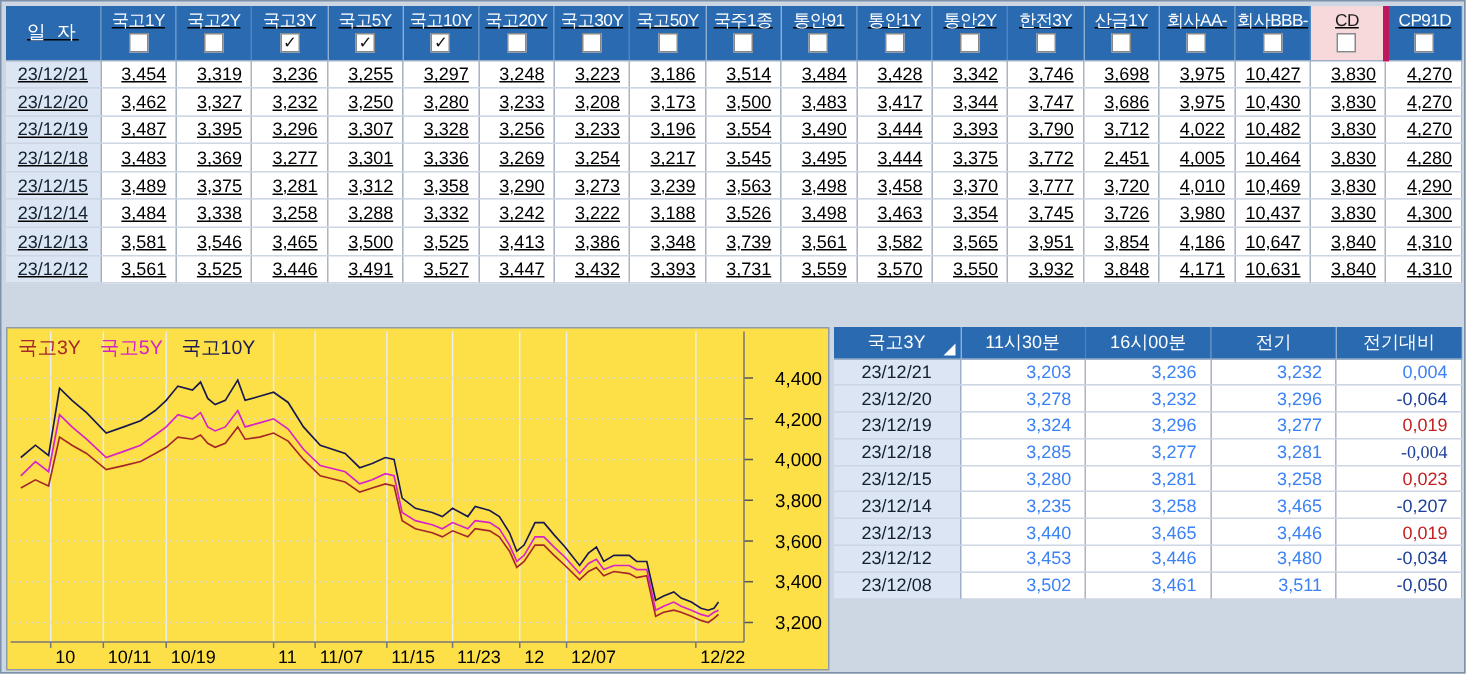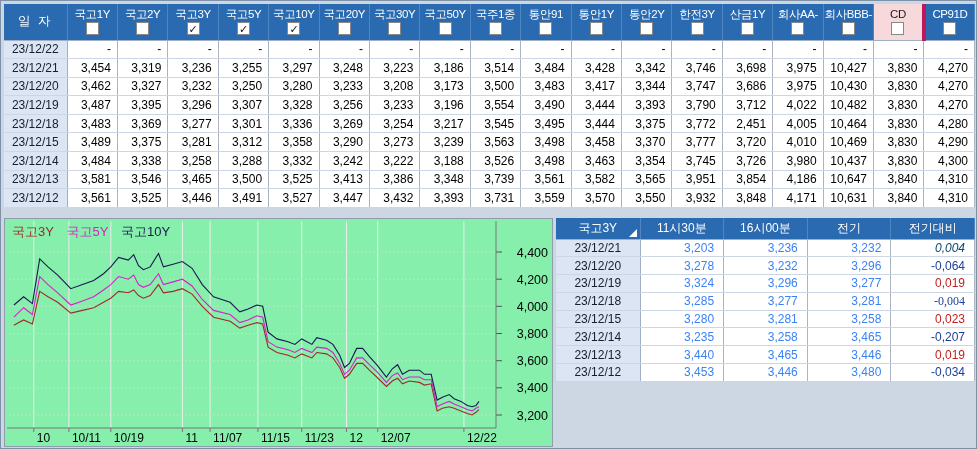--- a/index.html
+++ b/index.html
@@ -4,21 +4,21 @@
 <style>
   html,body{margin:0;padding:0;background:#9aa8b8;}
   *{box-sizing:border-box;}
   .screen{
     position:relative;width:977px;height:449px;
     background:#cdd7e3;border:1px solid #7d92a8;overflow:hidden;
     font-family:"Liberation Sans","DejaVu Sans",sans-serif;
     -webkit-font-smoothing:antialiased;
   }
   
-  .top-panel{position:absolute;left:3px;top:3px;width:971px;height:212px;overflow:hidden;}
+  .top-panel{position:absolute;left:3px;top:3px;width:971px;height:212px;overflow:hidden;text-decoration:underline;}
   table{border-collapse:collapse;table-layout:fixed;}
   .top-panel table{width:971px;}
   .top-panel th{
     background:#2a6ab0;color:#fff;font-size:11.5px;font-weight:normal;
     letter-spacing:-0.4px;white-space:nowrap;overflow:hidden;
     border-right:1px solid #4e86c2;border-bottom:1px solid #9fb0c6;
     height:36px;padding:0;vertical-align:middle;text-align:center;
   }
   .top-panel th.date-h{width:63px;font-size:12.5px;letter-spacing:2px;border-right:1px solid #4e86c2;}
   .top-panel th.cd-h{background:#f8d9db;color:#1a1a1a;border-right:4px solid #be185d;}
@@ -34,21 +34,21 @@
     padding:0 6px 0 0;height:18.6px;white-space:nowrap;
     border-right:1px solid #aab4c2;border-bottom:1px solid #ccd6e4;
   }
   .top-panel td.date{
     background:#dbe5f3;color:#14202e;text-align:center;padding:0;
     border-right:1px solid #9fb0c6;
   }
   
   .chart-panel{
     position:absolute;left:3px;top:217px;width:549px;height:229px;
-    background:#86efac;border:1px solid #8e9cac;
+    background:#fde047;border:1px solid #8e9cac;
   }
   .legend{position:absolute;left:7px;top:4px;font-size:13px;white-space:nowrap;z-index:2;}
   .legend span{margin-right:9px;}
   .chart-svg{position:absolute;left:0;top:0;}
   
   .detail-panel{position:absolute;left:555px;top:217px;width:419px;height:229px;overflow:hidden;}
   .detail-panel table{width:419px;}
   .detail-panel th{
     background:#2a6ab0;color:#fff;font-size:12px;font-weight:normal;
     height:21px;padding:0;text-align:center;position:relative;
@@ -150,41 +150,20 @@
               <div class="h-label">CD</div>
               <div class="h-check"><span class="cb"></span></div>
             </th>
             <th>
               <div class="h-label">CP91D</div>
               <div class="h-check"><span class="cb"></span></div>
             </th>
           </tr>
       </thead>
       <tbody id="topBody">
-          <tr>
-            <td class="date">23/12/22</td>
-            <td>-</td>
-            <td>-</td>
-            <td>-</td>
-            <td>-</td>
-            <td>-</td>
-            <td>-</td>
-            <td>-</td>
-            <td>-</td>
-            <td>-</td>
-            <td>-</td>
-            <td>-</td>
-            <td>-</td>
-            <td>-</td>
-            <td>-</td>
-            <td>-</td>
-            <td>-</td>
-            <td>-</td>
-            <td>-</td>
-          </tr>
           <tr>
             <td class="date">23/12/21</td>
             <td>3,454</td>
             <td>3,319</td>
             <td>3,236</td>
             <td>3,255</td>
             <td>3,297</td>
             <td>3,248</td>
             <td>3,223</td>
             <td>3,186</td>
@@ -436,21 +415,21 @@
           <th><span>전기</span></th>
           <th><span>전기대비</span></th>
         </tr>
       </thead>
       <tbody id="detailBody">
           <tr>
             <td class="date">23/12/21</td>
             <td>3,203</td>
             <td>3,236</td>
             <td>3,232</td>
-            <td style="color: #0c4a6e; font-style: italic;">0,004</td>
+            <td style="color: #3b82f6;">0,004</td>
           </tr>
           <tr>
             <td class="date">23/12/20</td>
             <td>3,278</td>
             <td>3,232</td>
             <td>3,296</td>
             <td style="color: rgb(28, 63, 153);">-0,064</td>
           </tr>
           <tr>
             <td class="date">23/12/19</td>
@@ -487,17 +466,24 @@
             <td>3,446</td>
             <td style="color: rgb(196, 30, 30);">0,019</td>
           </tr>
           <tr>
             <td class="date">23/12/12</td>
             <td>3,453</td>
             <td>3,446</td>
             <td>3,480</td>
             <td style="color: rgb(28, 63, 153);">-0,034</td>
           </tr>
+          <tr>
+            <td class="date">23/12/08</td>
+            <td>3,502</td>
+            <td>3,461</td>
+            <td>3,511</td>
+            <td style="color: rgb(28, 63, 153);">-0,050</td>
+          </tr>
         </tbody>
     </table>
   </div>
 
 </div>
 
 </body></html>

